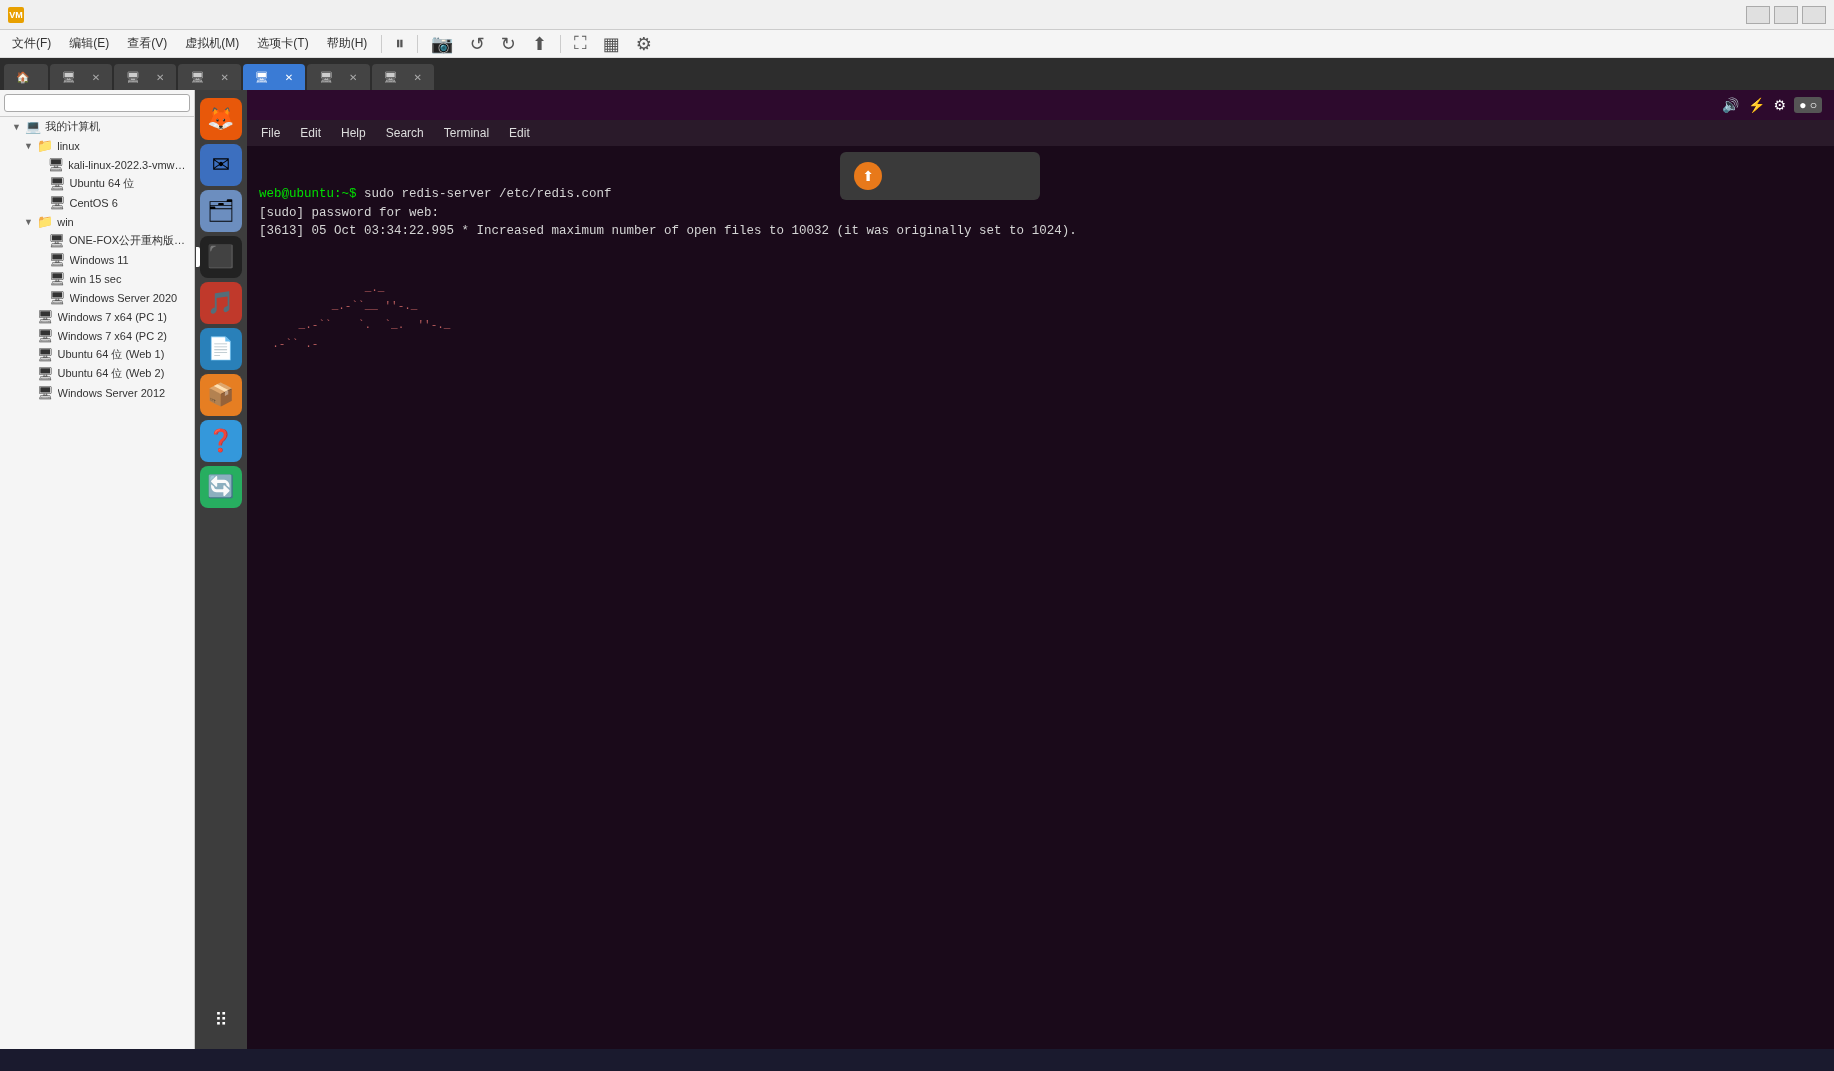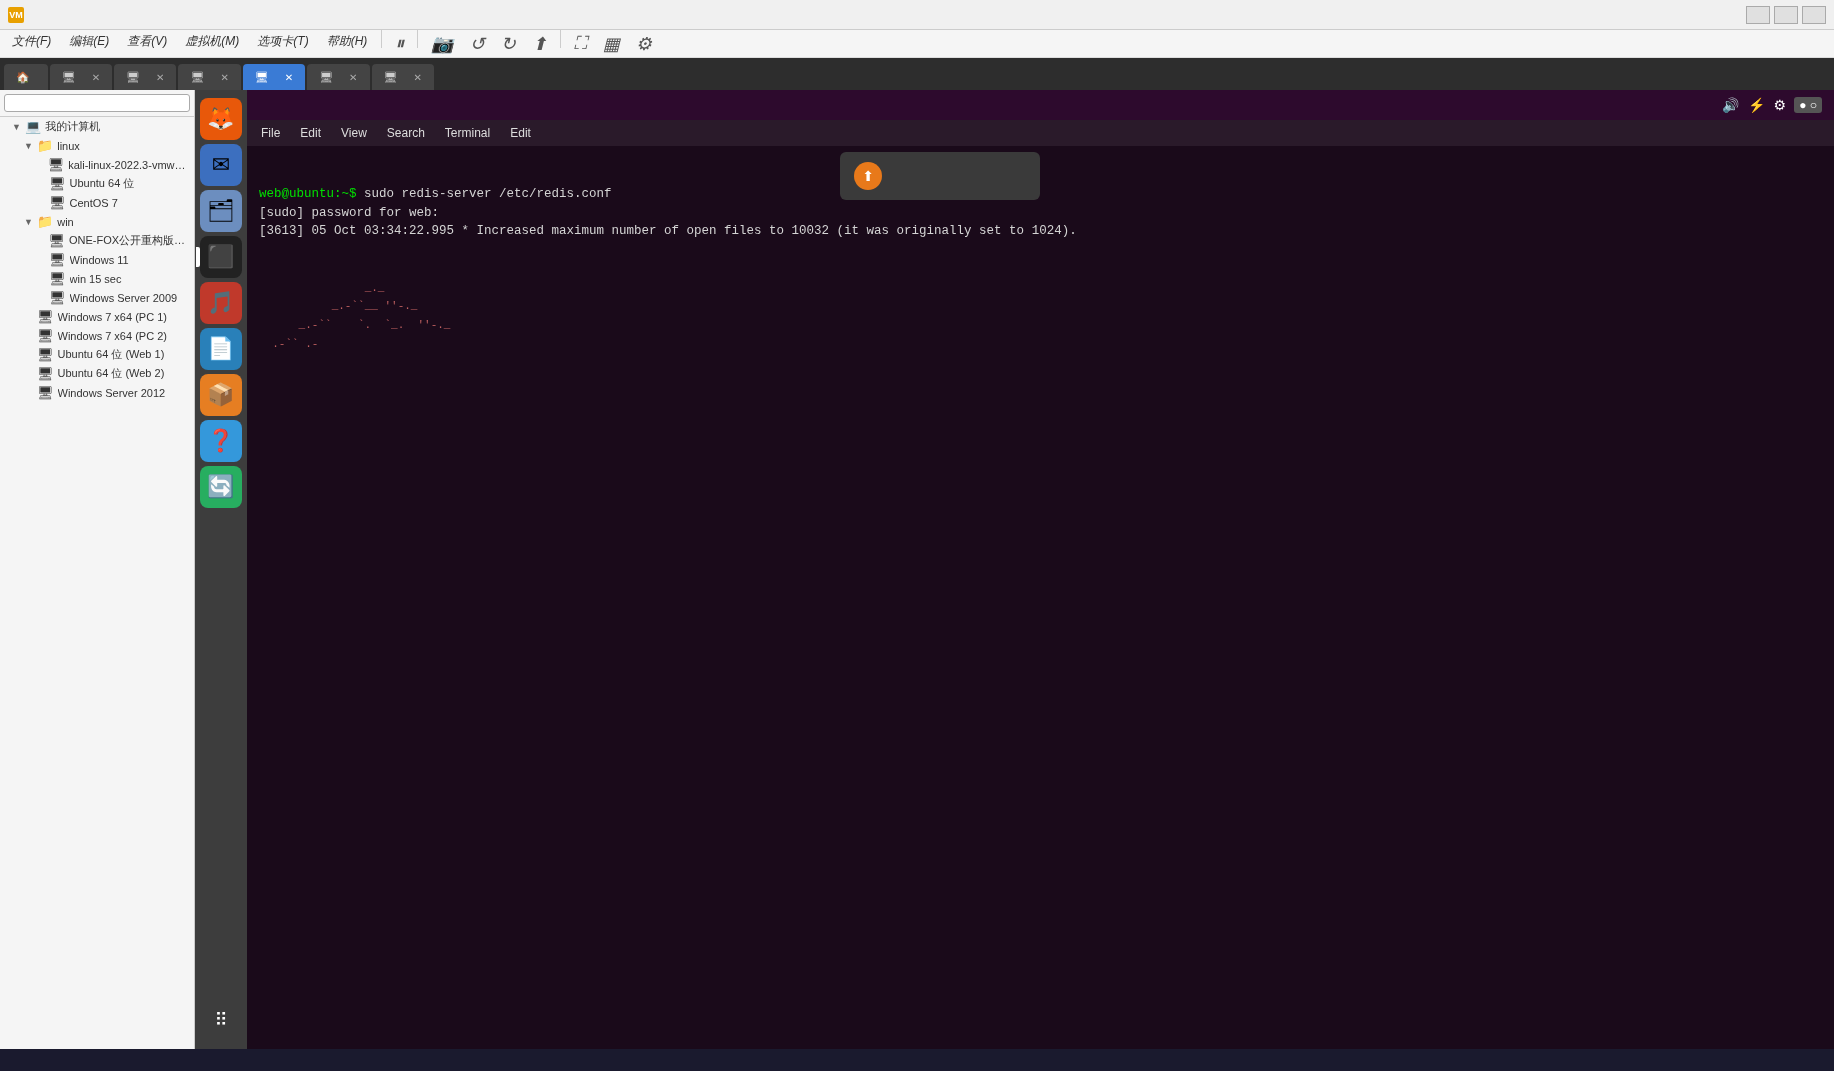--- a/index.html
+++ b/index.html
@@ -20,26 +20,25 @@
     .title-bar-icon { width: 16px; height: 16px; background: #e8a000; border-radius: 2px; display: flex; align-items: center; justify-content: center; font-size: 9px; color: white; font-weight: bold; }
     .title-bar-title { font-size: 12px; color: #333; }
     .title-bar-controls { display: flex; gap: 4px; }
     .title-btn { width: 24px; height: 18px; background: #e0e0e0; border: 1px solid #aaa; font-size: 10px; cursor: pointer; display: flex; align-items: center; justify-content: center; }
 
     
     .menu-bar {
       height: 28px;
       background: #f5f5f5;
       display: flex;
-      align-items: flex-start;
+      align-items: center;
       padding: 0 4px;
       border-bottom: 1px solid #ddd;
       font-size: 12px;
       gap: 2px;
-      font-style: italic;
     }
     .menu-item { padding: 3px 8px; cursor: pointer; color: #333; }
     .menu-separator { width: 1px; height: 18px; background: #ccc; margin: 0 4px; }
     .toolbar-btn { padding: 2px 6px; background: transparent; border: 1px solid transparent; cursor: pointer; font-size: 18px; color: #555; display: inline-flex; align-items: center; }
 
     
     .tab-bar {
       height: 32px;
       background: #2d2d2d;
       display: flex;
@@ -318,21 +317,21 @@
       <span class="tree-label">kali-linux-2022.3-vmware-a...</span>
     </div>
     <div class="tree-item indent3">
       <span class="tree-arrow"></span>
       <span class="tree-icon">🖥</span>
       <span class="tree-label">Ubuntu 64 位</span>
     </div>
     <div class="tree-item indent3">
       <span class="tree-arrow"></span>
       <span class="tree-icon">🖥</span>
-      <span class="tree-label">CentOS 7</span>
+      <span class="tree-label">CentOS 6</span>
     </div>
     <div class="tree-item indent2">
       <span class="tree-arrow">▼</span>
       <span class="tree-icon">📁</span>
       <span class="tree-label">win</span>
     </div>
     <div class="tree-item indent3">
       <span class="tree-arrow"></span>
       <span class="tree-icon">🖥</span>
       <span class="tree-label">ONE-FOX公开重构版V2.0</span>
@@ -343,21 +342,21 @@
       <span class="tree-label">Windows 11</span>
     </div>
     <div class="tree-item indent3">
       <span class="tree-arrow"></span>
       <span class="tree-icon">🖥</span>
       <span class="tree-label">win 15 sec</span>
     </div>
     <div class="tree-item indent3">
       <span class="tree-arrow"></span>
       <span class="tree-icon">🖥</span>
-      <span class="tree-label">Windows Server 2009</span>
+      <span class="tree-label">Windows Server 2020</span>
     </div>
     <div class="tree-item indent2">
       <span class="tree-arrow"></span>
       <span class="tree-icon">🖥</span>
       <span class="tree-label">Windows 7 x64 (PC 1)</span>
     </div>
     <div class="tree-item indent2">
       <span class="tree-arrow"></span>
       <span class="tree-icon">🖥</span>
       <span class="tree-label">Windows 7 x64 (PC 2)</span>
@@ -415,21 +414,21 @@
         <div class="notif-icon">⬆</div>
         <div>
           <div class="notif-text-title"></div>
           <div class="notif-text-sub"></div>
         </div>
       </div>
 
       <div class="terminal-menubar">
         <span class="term-menu-item">File</span>
         <span class="term-menu-item">Edit</span>
-        <span class="term-menu-item">View</span>
+        <span class="term-menu-item">Help</span>
         <span class="term-menu-item">Search</span>
         <span class="term-menu-item">Terminal</span>
         <span class="term-menu-item">Edit</span>
       </div>
 
       <div class="terminal-content">
 <span class="term-prompt">web@ubuntu:~$</span><span class="term-cmd"> sudo redis-server /etc/redis.conf</span>
 <span>[sudo] password for web: </span>
 <span>[3613] 05 Oct 03:34:22.995 * Increased maximum number of open files to 10032 (it was originally set to 1024).</span>
 

